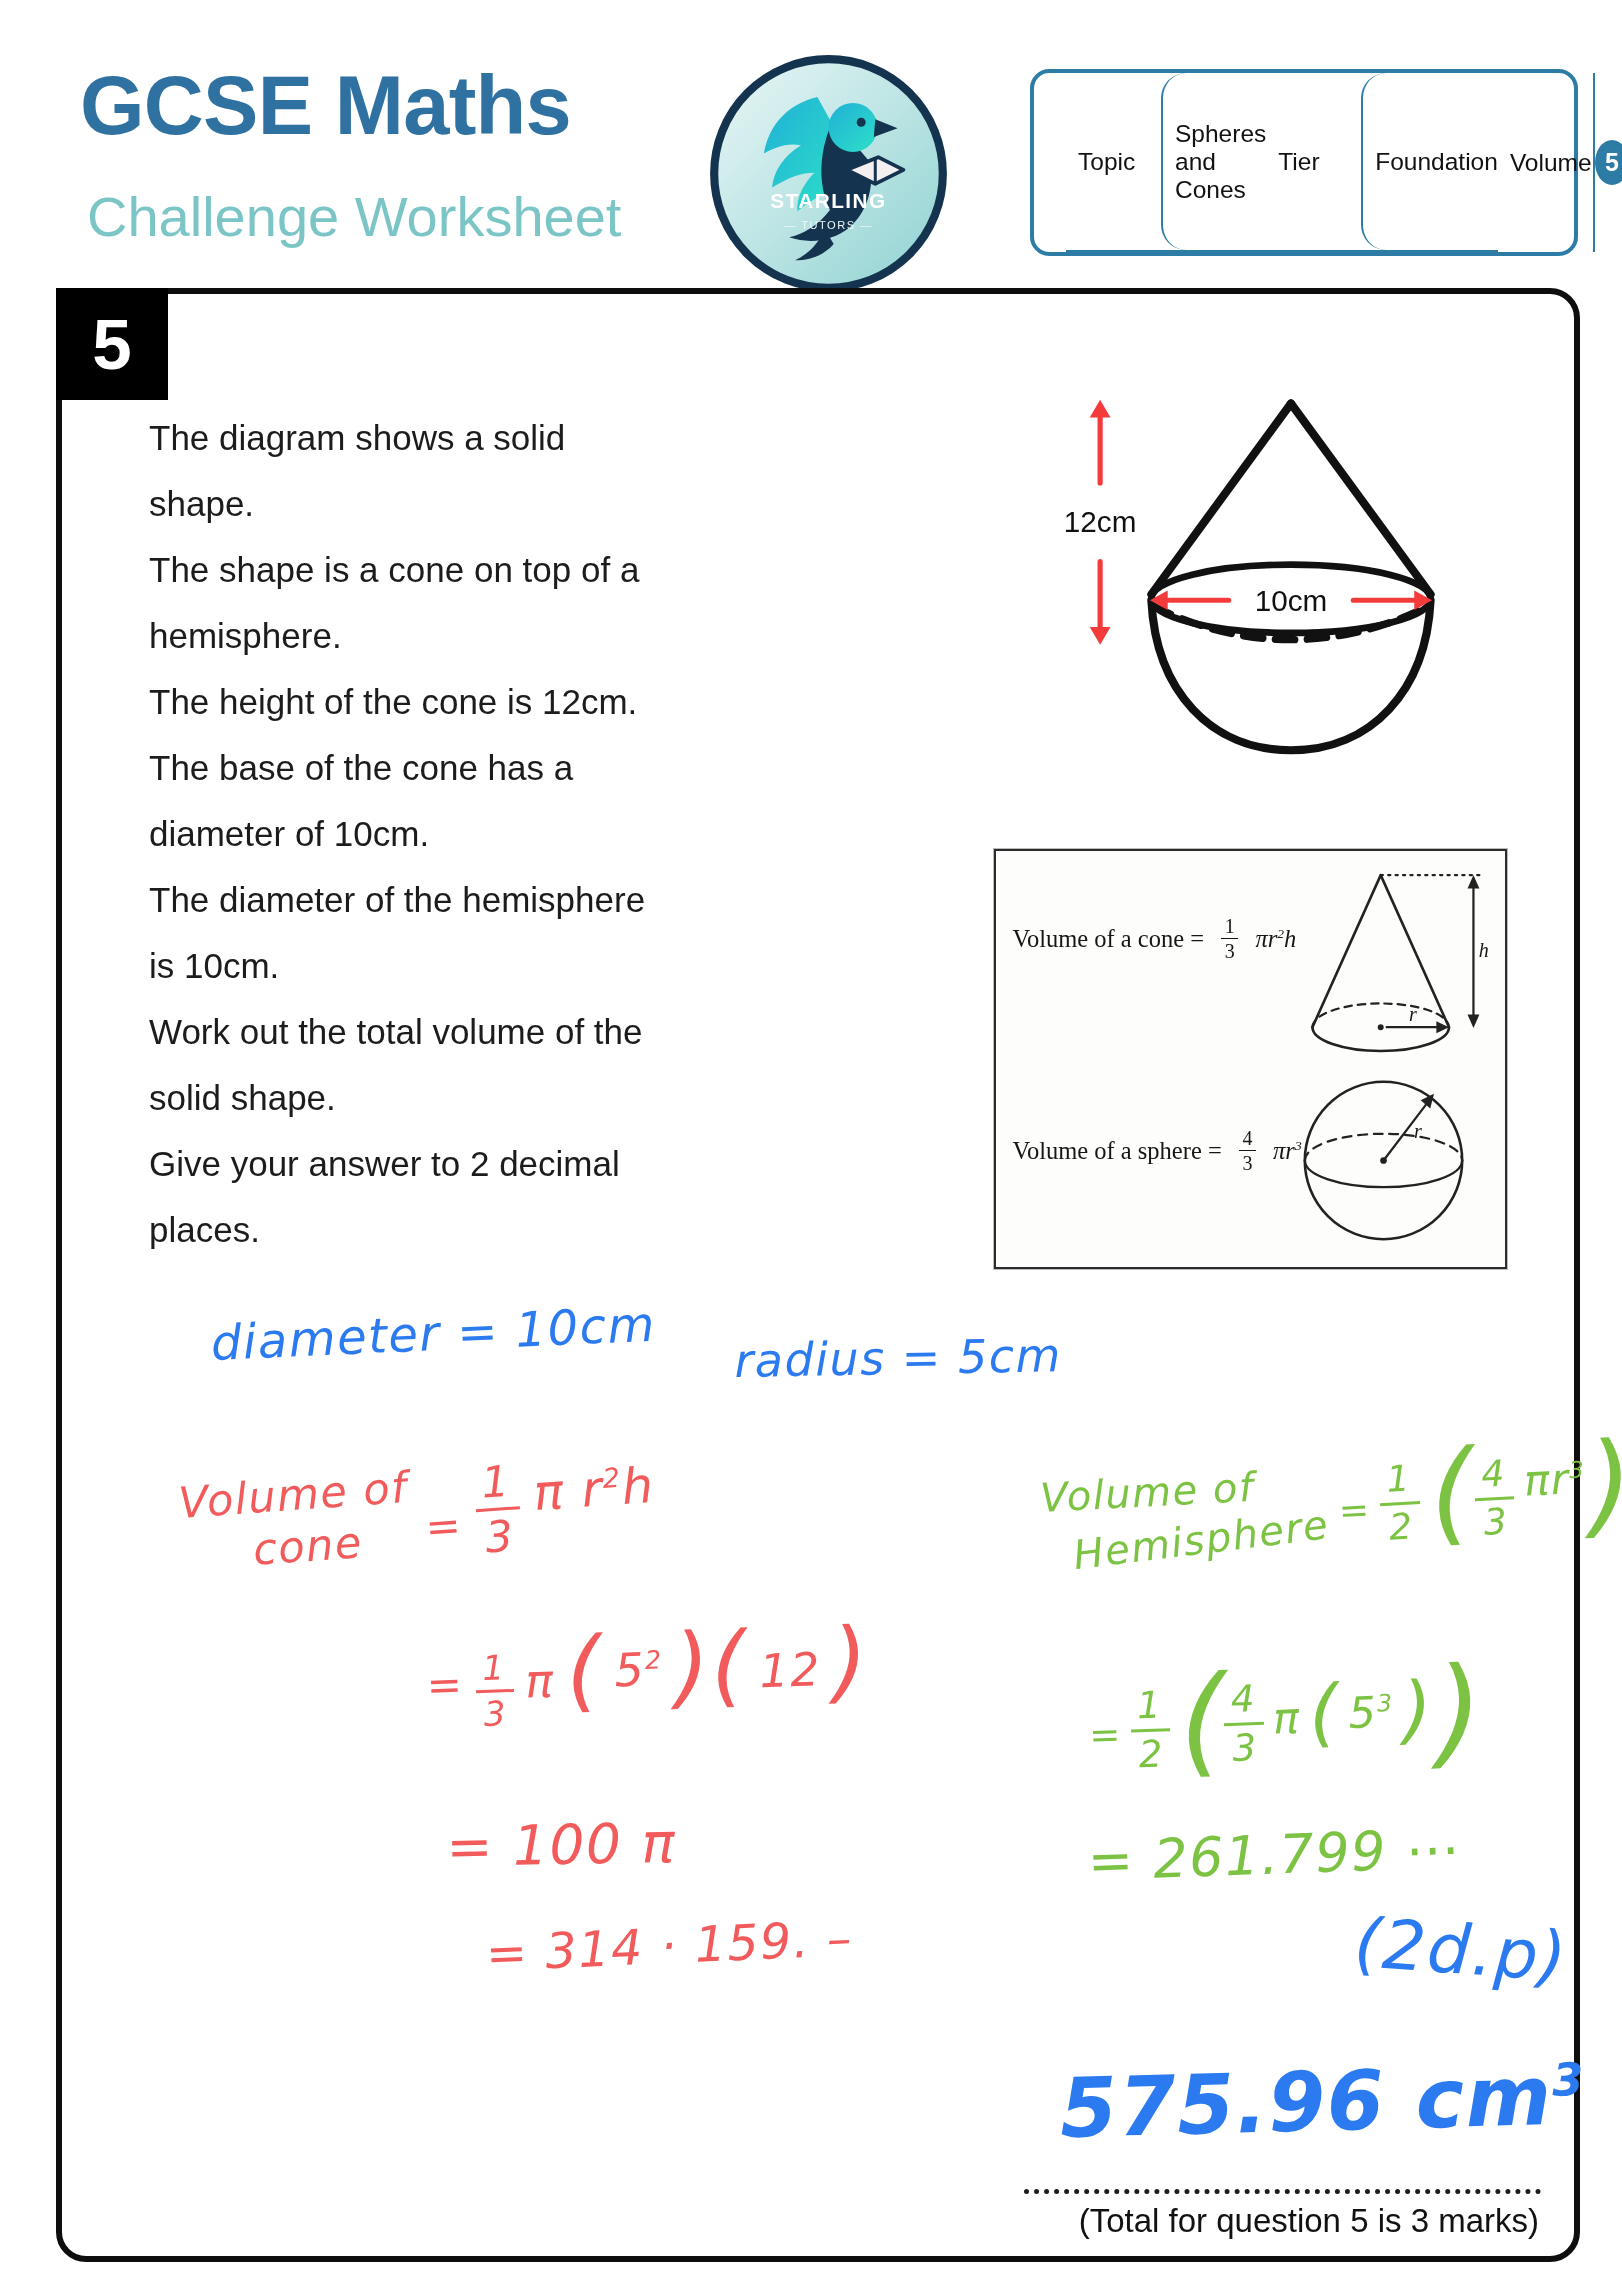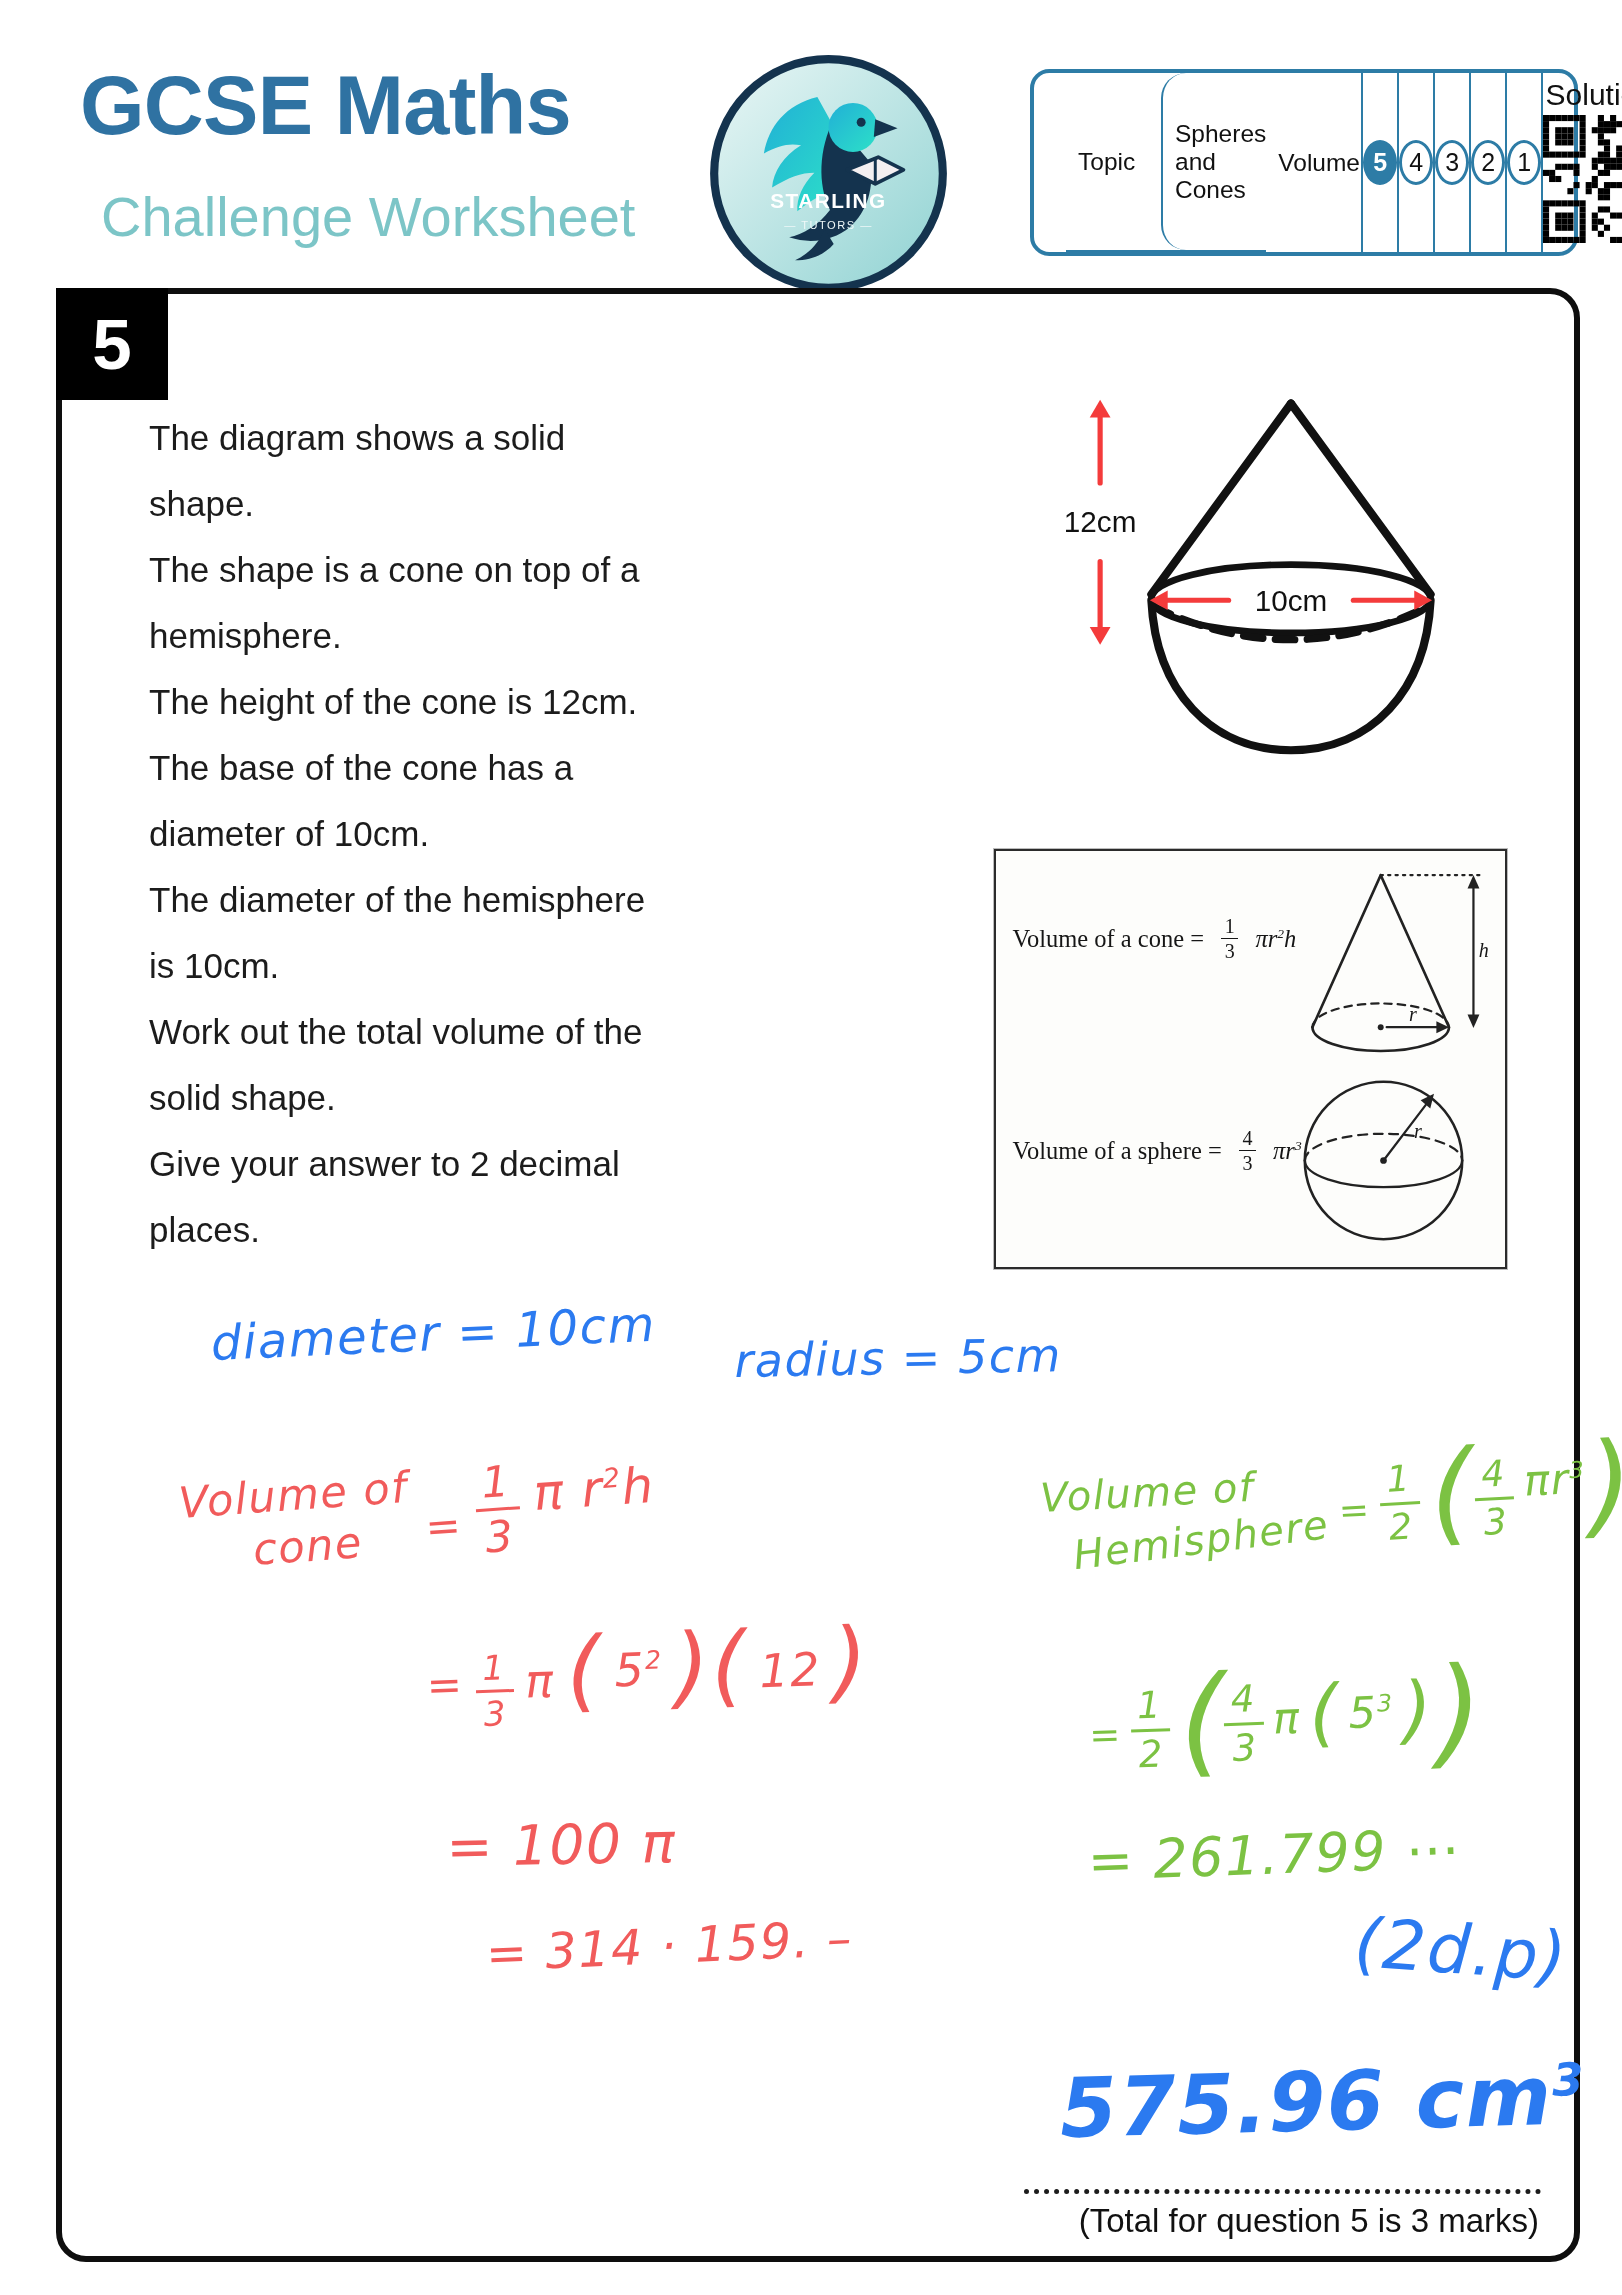--- a/index.html
+++ b/index.html
@@ -2,21 +2,21 @@
 <html style="--title: #2f72a2; --subtitle: #7cc5c7; --table: #2d7ca6; --pen-blue: #2b7af0; --pen-red: #f15b5b; --pen-green: #7cc243; --arrow-red: #f43b3b;font-size:12px"><head>
 <meta charset="utf-8">
 <style>
   html,body{margin:0;padding:0;background:#fff;}
   .page{position:relative;width:1623px;height:2295px;background:#ffffff;overflow:hidden;
         font-family:"Liberation Sans", sans-serif;color:#191919;}
 
   
   .title{position:absolute;left:80px;top:58px;font-size:83px;font-weight:bold;
          color:var(--title);letter-spacing:-0.7px;}
-  .subtitle{position:absolute;left:101px;top:184px;font-size:56px;color:var(--subtitle);text-align:center;}
+  .subtitle{position:absolute;left:87px;top:184px;font-size:56px;color:var(--subtitle);text-align:center;}
 
   .logo{position:absolute;left:706px;top:51px;width:245px;height:245px;}
 
   .info-table{position:absolute;left:1030px;top:69px;width:548px;height:187px;
       border:4.5px solid var(--table);border-radius:19.3px;display:flex;background:#fff;box-sizing:border-box;}
   .it-left{flex:1;display:flex;flex-direction:row;padding-left:32px;}
   .it-row{flex:1;display:flex;border-bottom:2.2px solid var(--table);align-items:stretch;}
   .it-row:last-child{border-bottom:none;}
   .it-label{width:83px;display:flex;align-items:center;padding-left:12px;font-size:24.5px;color:#111;}
   .it-value{flex:1;border-left:2.2px solid var(--table);display:flex;align-items:center;
@@ -107,20 +107,24 @@
     </g>
     <text x="165" y="212" text-anchor="middle" font-family="Liberation Sans, sans-serif" font-size="28" font-weight="bold" fill="#ffffff" letter-spacing="2">STARLING</text>
     <text x="165" y="240" text-anchor="middle" font-family="Liberation Sans, sans-serif" font-size="15" fill="#eef8f8" letter-spacing="2">— TUTORS —</text>
   </svg>
 
   <div class="info-table">
     <div class="it-left">
       <div class="it-row">
         <div class="it-label">Topic</div>
         <div class="it-value">Spheres and Cones</div>
+      </div>
+      <div class="it-row">
+        <div class="it-label">Tier</div>
+        <div class="it-value">Foundation</div>
       </div>
       <div class="it-row">
         <div class="it-label">Volume</div>
         <div class="grades">
           <div class="grade-cell">
               <div class="pill selected">5</div>
             </div>
           <div class="grade-cell">
               <div class="pill">4</div>
             </div>

